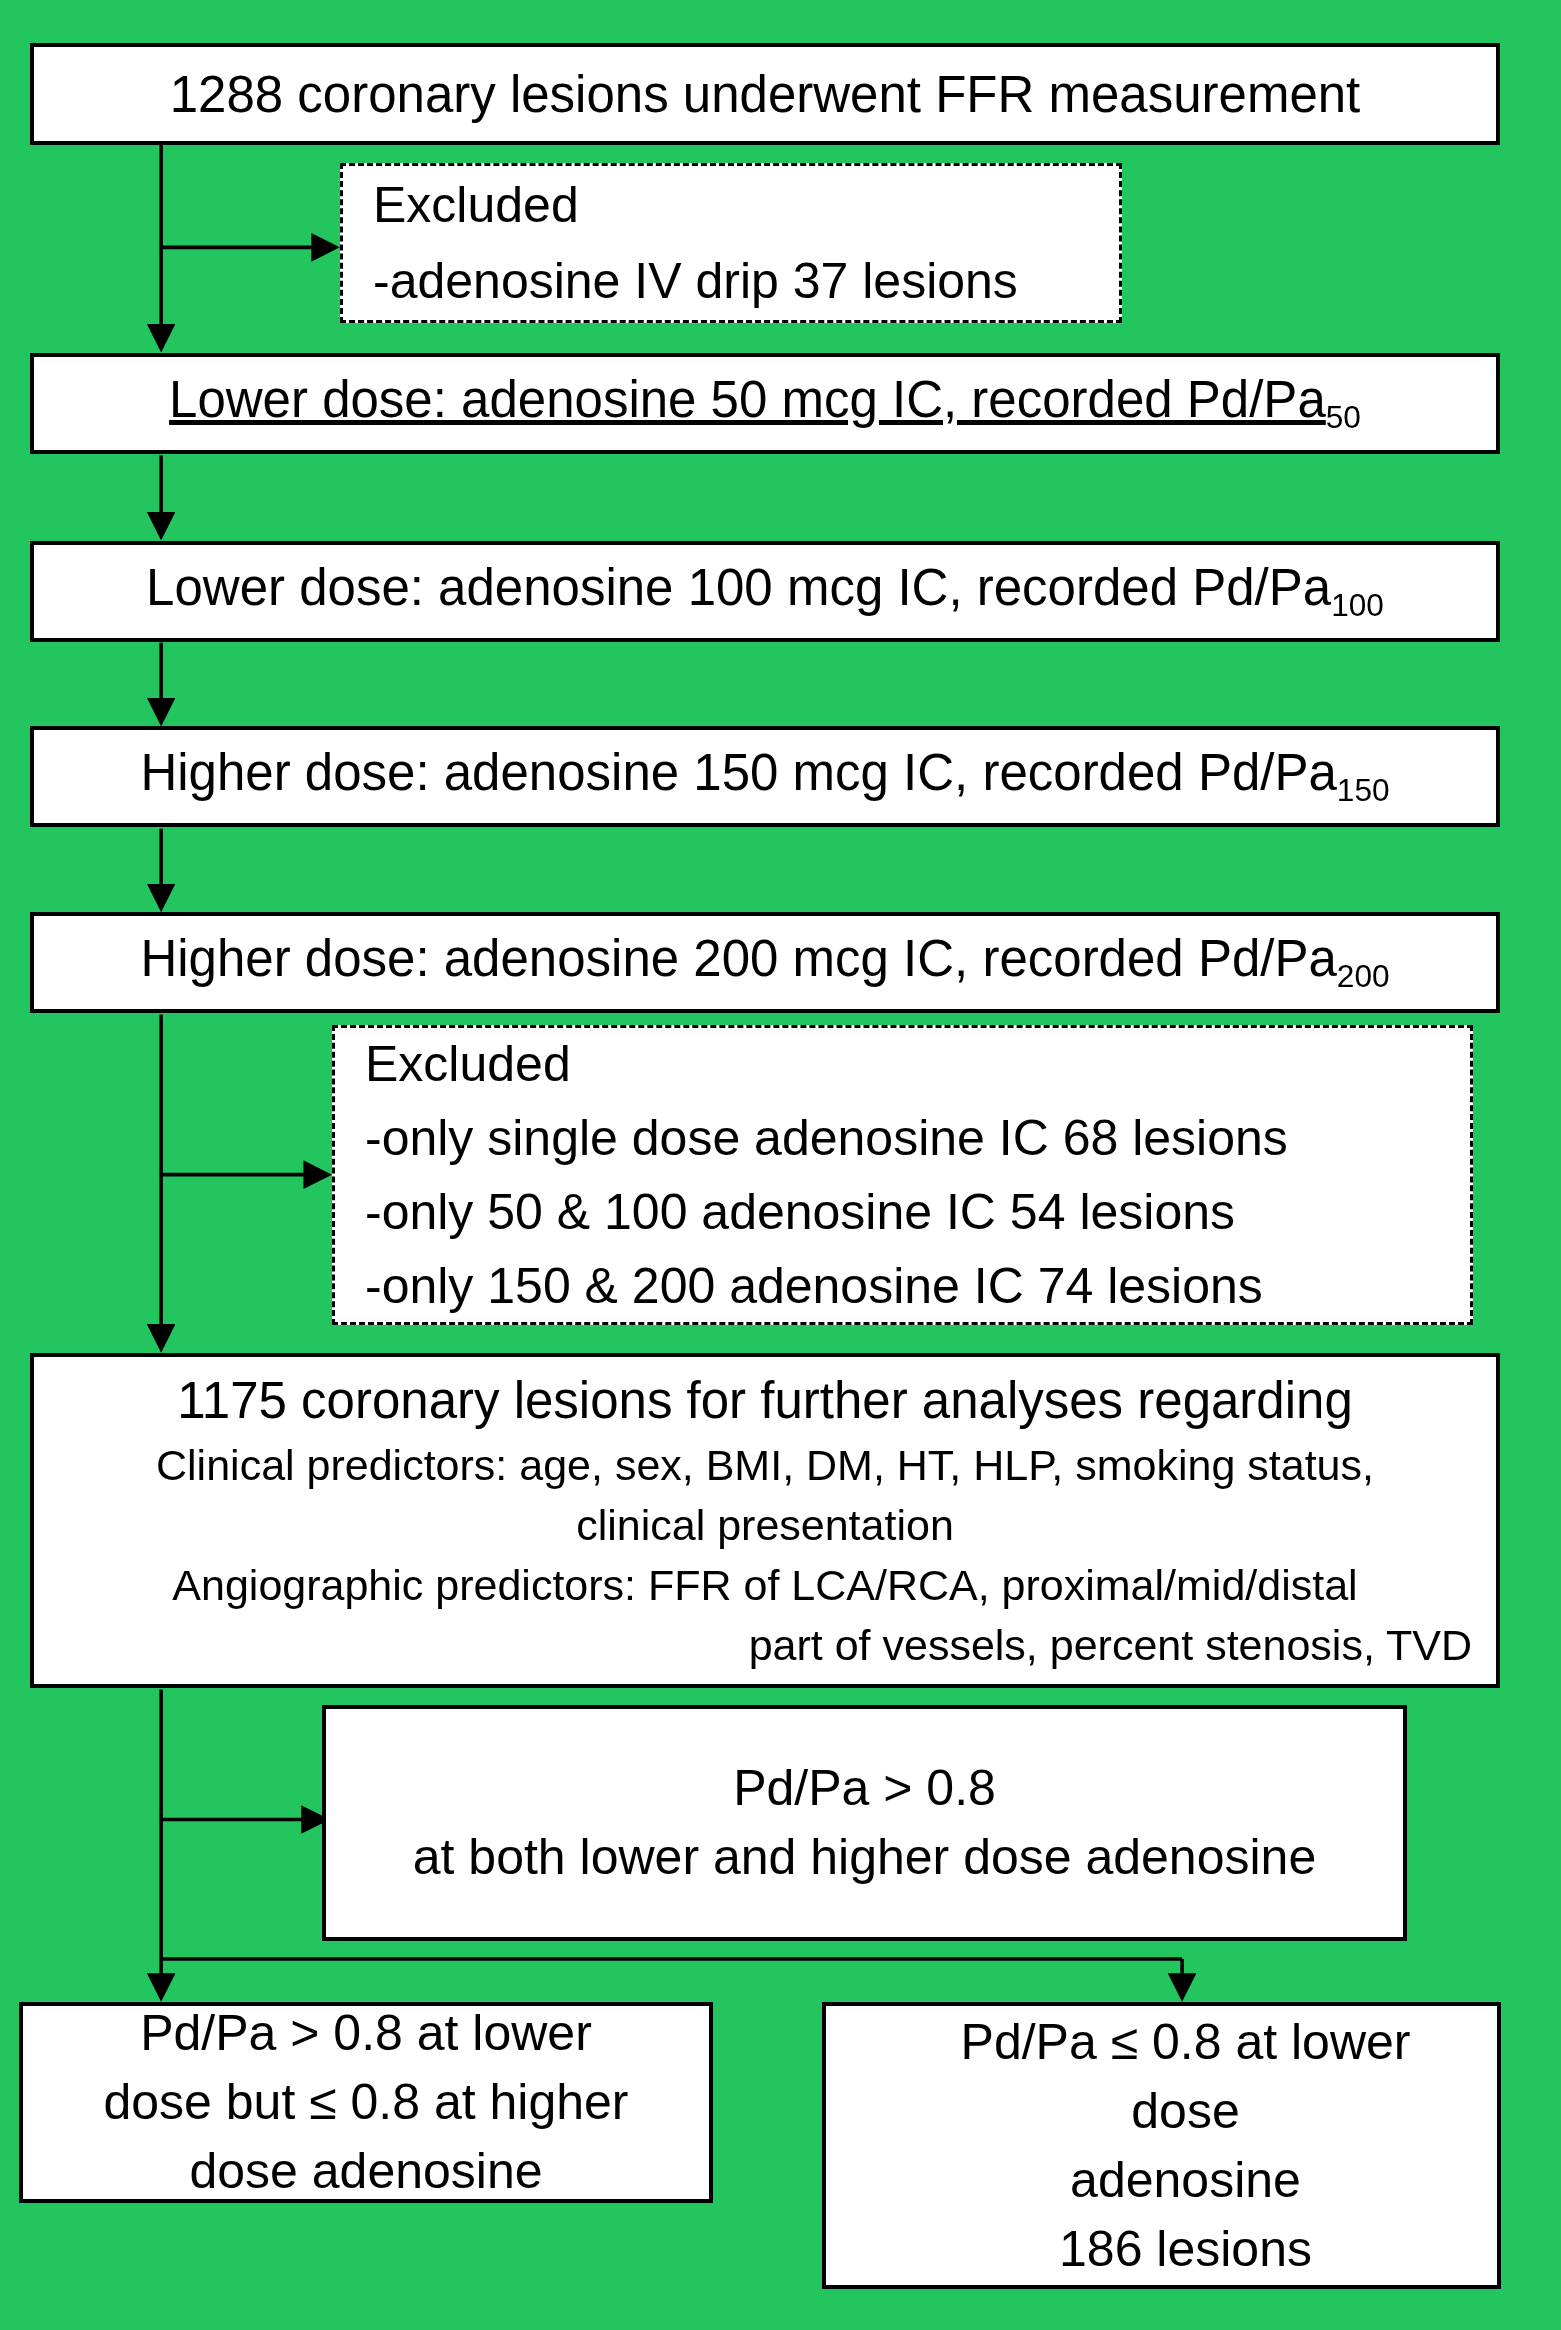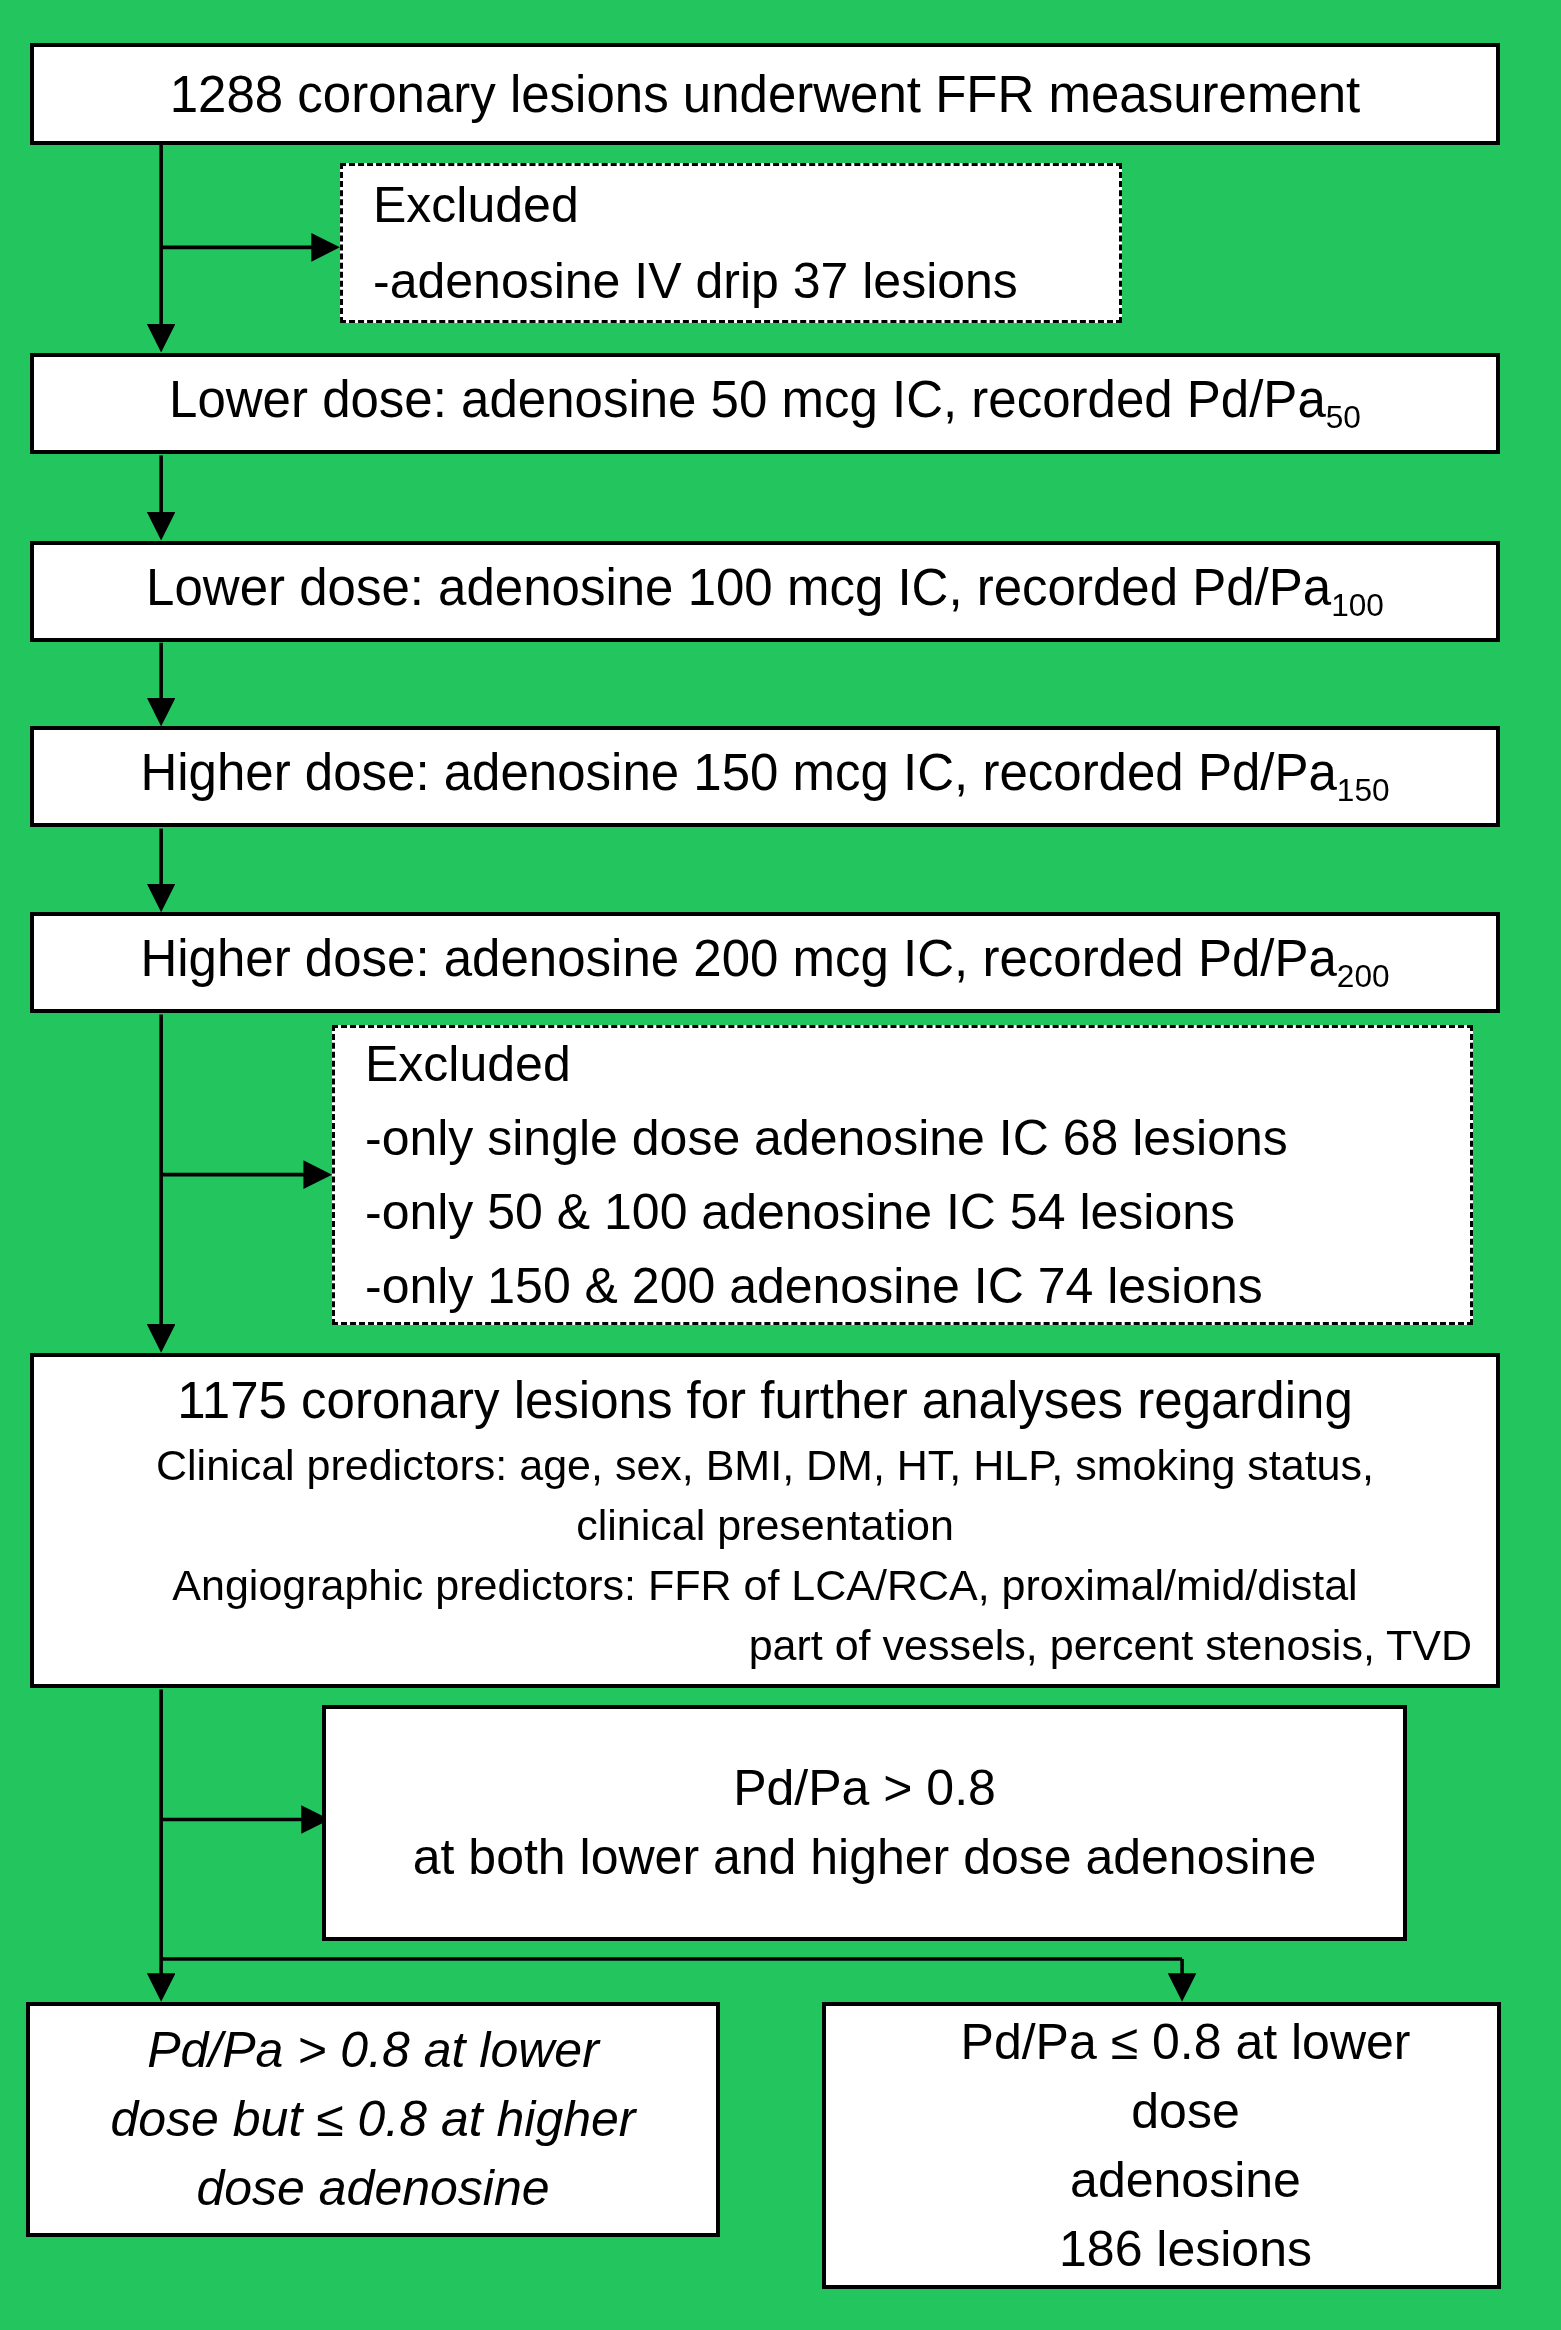--- a/index.html
+++ b/index.html
@@ -23,30 +23,30 @@
   }
   .box.dashed{
     border:3.6px dashed #000000;
     align-items:flex-start;text-align:left;
   }
   .line{white-space:nowrap;}
   .sub{font-size:0.62em;vertical-align:sub;}
 
   #bx-ffr     {left:30px;  top:43px;   width:1470px; height:102px; font-size:51px;}
   #bx-ex1     {left:340px; top:163px;  width:782px; height:160px; font-size:50px; line-height:76px; padding-left:30px;}
-  #bx-d50     {left:30px;  top:353px;  width:1470px; height:101px; font-size:51px;}
+  #bx-d50     {left:30px;  top:353px;  width:1470px; height:101px; font-size:51px;text-decoration:underline;}
   #bx-d100    {left:30px;  top:541px;  width:1470px; height:101px; font-size:51px;}
   #bx-d150    {left:30px;  top:726px; width:1470px; height:101px; font-size:51px;}
   #bx-d200    {left:30px;  top:912px; width:1470px; height:101px; font-size:51px;}
   #bx-ex2     {left:332px; top:1025px; width:1141px; height:300px; font-size:50px; line-height:74px; padding-left:30px;}
   #bx-analysis{left:30px;  top:1353px; width:1470px; height:335px; font-size:43px; line-height:60px; padding:5.7px 0;}
   #bx-analysis .l1{font-size:51px;line-height:69px;}
   #bx-analysis .l5{align-self:flex-end;padding-right:24px;}
   #bx-both    {left:322px; top:1705px; width:1085px; height:236px; font-size:50px; line-height:69px;}
-  #bx-disc    {left:26px;  top:2002px; width:694px;  height:235px; font-size:50px; line-height:69px;font-style:italic;}
+  #bx-disc    {left:19px;  top:2002px; width:694px;  height:201px; font-size:50px; line-height:69px;}
   #bx-low     {left:822px;top:2002px; width:679px;  height:287px; font-size:50px; line-height:69px;padding-left:48px;}
 </style>
 </head>
 <body>
 
 <div class="canvas">
 
   <svg class="connectors" viewBox="0 0 2184 3259" xmlns="http://www.w3.org/2000/svg">
     <defs>
       <marker id="ah" markerWidth="8" markerHeight="8" refX="6.6" refY="4" orient="auto">

